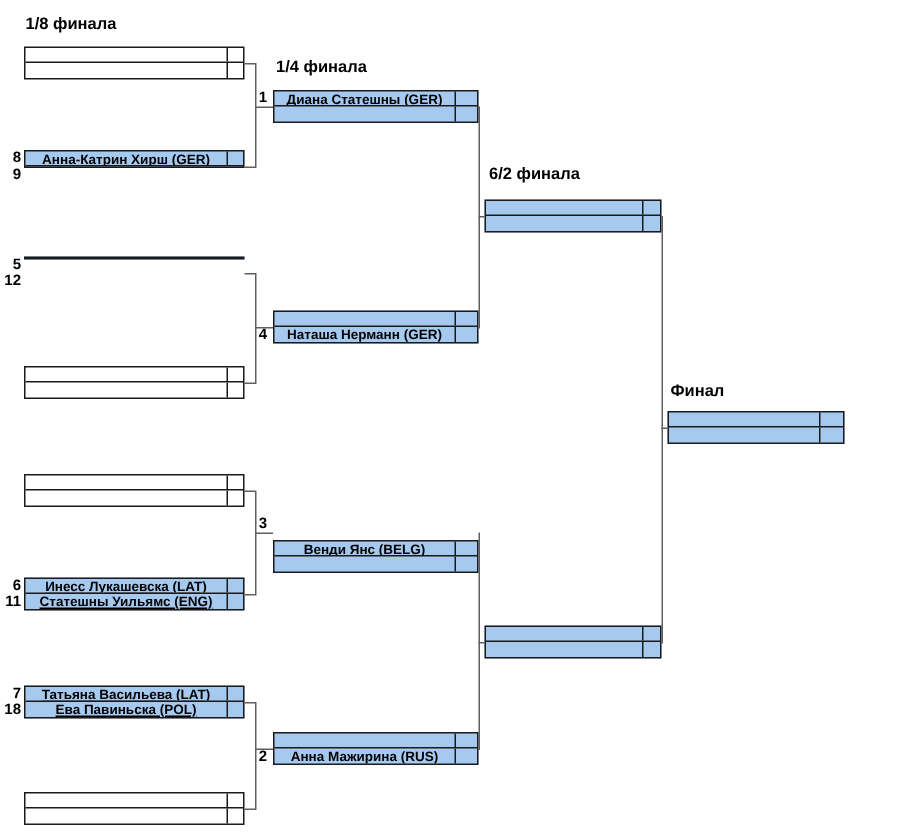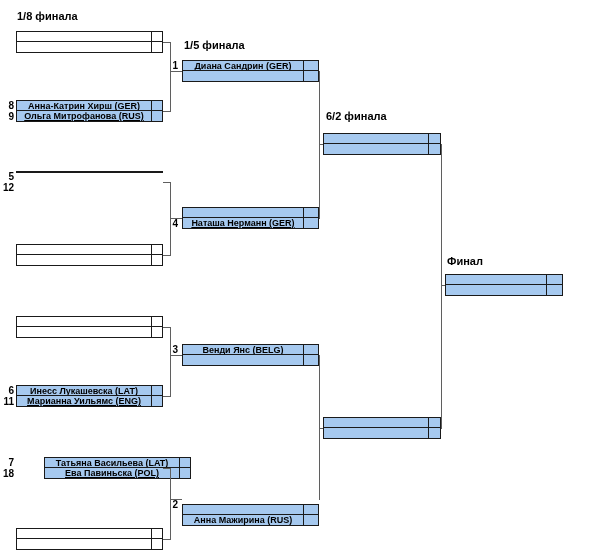--- a/index.html
+++ b/index.html
@@ -31,21 +31,21 @@
   .seed.r16s{left:0;}
   .seed.qfs{left:164px;}
   .cline{position:absolute;background:var(--line);}
 </style>
 </head>
 <body>
 
 <div class="bracket">
 
   <div class="heading" style="left:17px;top:10px;">1/8 финала</div>
-  <div class="heading" style="left:184px;top:39px;">1/5 финала</div>
+  <div class="heading" style="left:184px;top:39px;">1/4 финала</div>
   <div class="heading" style="left:326px;top:110px;">6/2 финала</div>
   <div class="heading" style="left:447px;top:255px;text-align:center;">Финал</div>
 
   <div class="seed r16s" style="top:101px;">8</div>
   <div class="seed r16s" style="top:112px;">9</div>
   <div class="seed r16s" style="top:172px;">5</div>
   <div class="seed r16s" style="top:183px;">12</div>
   <div class="seed r16s" style="top:386px;">6</div>
   <div class="seed r16s" style="top:397px;">11</div>
   <div class="seed r16s" style="top:458px;">7</div>
@@ -65,24 +65,20 @@
         <div class="name"></div>
         <div class="score"></div>
       </div>
   </div>
 
   <div class="match r16 blue" style="top:100px;">
     <div class="row top">
         <div class="name">Анна-Катрин Хирш (GER)</div>
         <div class="score"></div>
       </div>
-    <div class="row">
-        <div class="name">Ольга Митрофанова (RUS)</div>
-        <div class="score"></div>
-      </div>
   </div>
 
   <div class="match r16 blue" style="top:171px;">
   </div>
 
   <div class="match r16" style="top:244px;">
     <div class="row top">
         <div class="name"></div>
         <div class="score"></div>
       </div>
@@ -102,26 +98,26 @@
         <div class="score"></div>
       </div>
   </div>
 
   <div class="match r16 blue" style="top:385px;">
     <div class="row top">
         <div class="name">Инесс Лукашевска (LAT)</div>
         <div class="score"></div>
       </div>
     <div class="row">
-        <div class="name">Марианна Уильямс (ENG)</div>
-        <div class="score"></div>
-      </div>
-  </div>
-
-  <div class="match r16 blue" style="top:457px;margin-left:28px;">
+        <div class="name">Статешны Уильямс (ENG)</div>
+        <div class="score"></div>
+      </div>
+  </div>
+
+  <div class="match r16 blue" style="top:457px;">
     <div class="row top">
         <div class="name">Татьяна Васильева (LAT)</div>
         <div class="score"></div>
       </div>
     <div class="row">
         <div class="name">Ева Павиньска (POL)</div>
         <div class="score"></div>
       </div>
   </div>
 
@@ -131,52 +127,52 @@
         <div class="score"></div>
       </div>
     <div class="row">
         <div class="name"></div>
         <div class="score"></div>
       </div>
   </div>
 
   <div class="match qf blue" style="top:60px;">
     <div class="row top">
-        <div class="name">Диана Сандрин (GER)</div>
-        <div class="score"></div>
-      </div>
-    <div class="row">
-        <div class="name"></div>
-        <div class="score"></div>
-      </div>
-  </div>
-
-  <div class="match qf blue" style="top:207px;text-decoration:underline;">
+        <div class="name">Диана Статешны (GER)</div>
+        <div class="score"></div>
+      </div>
+    <div class="row">
+        <div class="name"></div>
+        <div class="score"></div>
+      </div>
+  </div>
+
+  <div class="match qf blue" style="top:207px;">
     <div class="row top">
         <div class="name"></div>
         <div class="score"></div>
       </div>
     <div class="row">
         <div class="name">Наташа Нерманн (GER)</div>
         <div class="score"></div>
       </div>
   </div>
 
-  <div class="match qf blue" style="top:344px;">
+  <div class="match qf blue" style="top:360px;">
     <div class="row top">
         <div class="name">Венди Янс (BELG)</div>
         <div class="score"></div>
       </div>
     <div class="row">
         <div class="name"></div>
         <div class="score"></div>
       </div>
   </div>
 
-  <div class="match qf blue" style="top:488px;margin-top:16px;">
+  <div class="match qf blue" style="top:488px;">
     <div class="row top">
         <div class="name"></div>
         <div class="score"></div>
       </div>
     <div class="row">
         <div class="name">Анна Мажирина (RUS)</div>
         <div class="score"></div>
       </div>
   </div>
 

